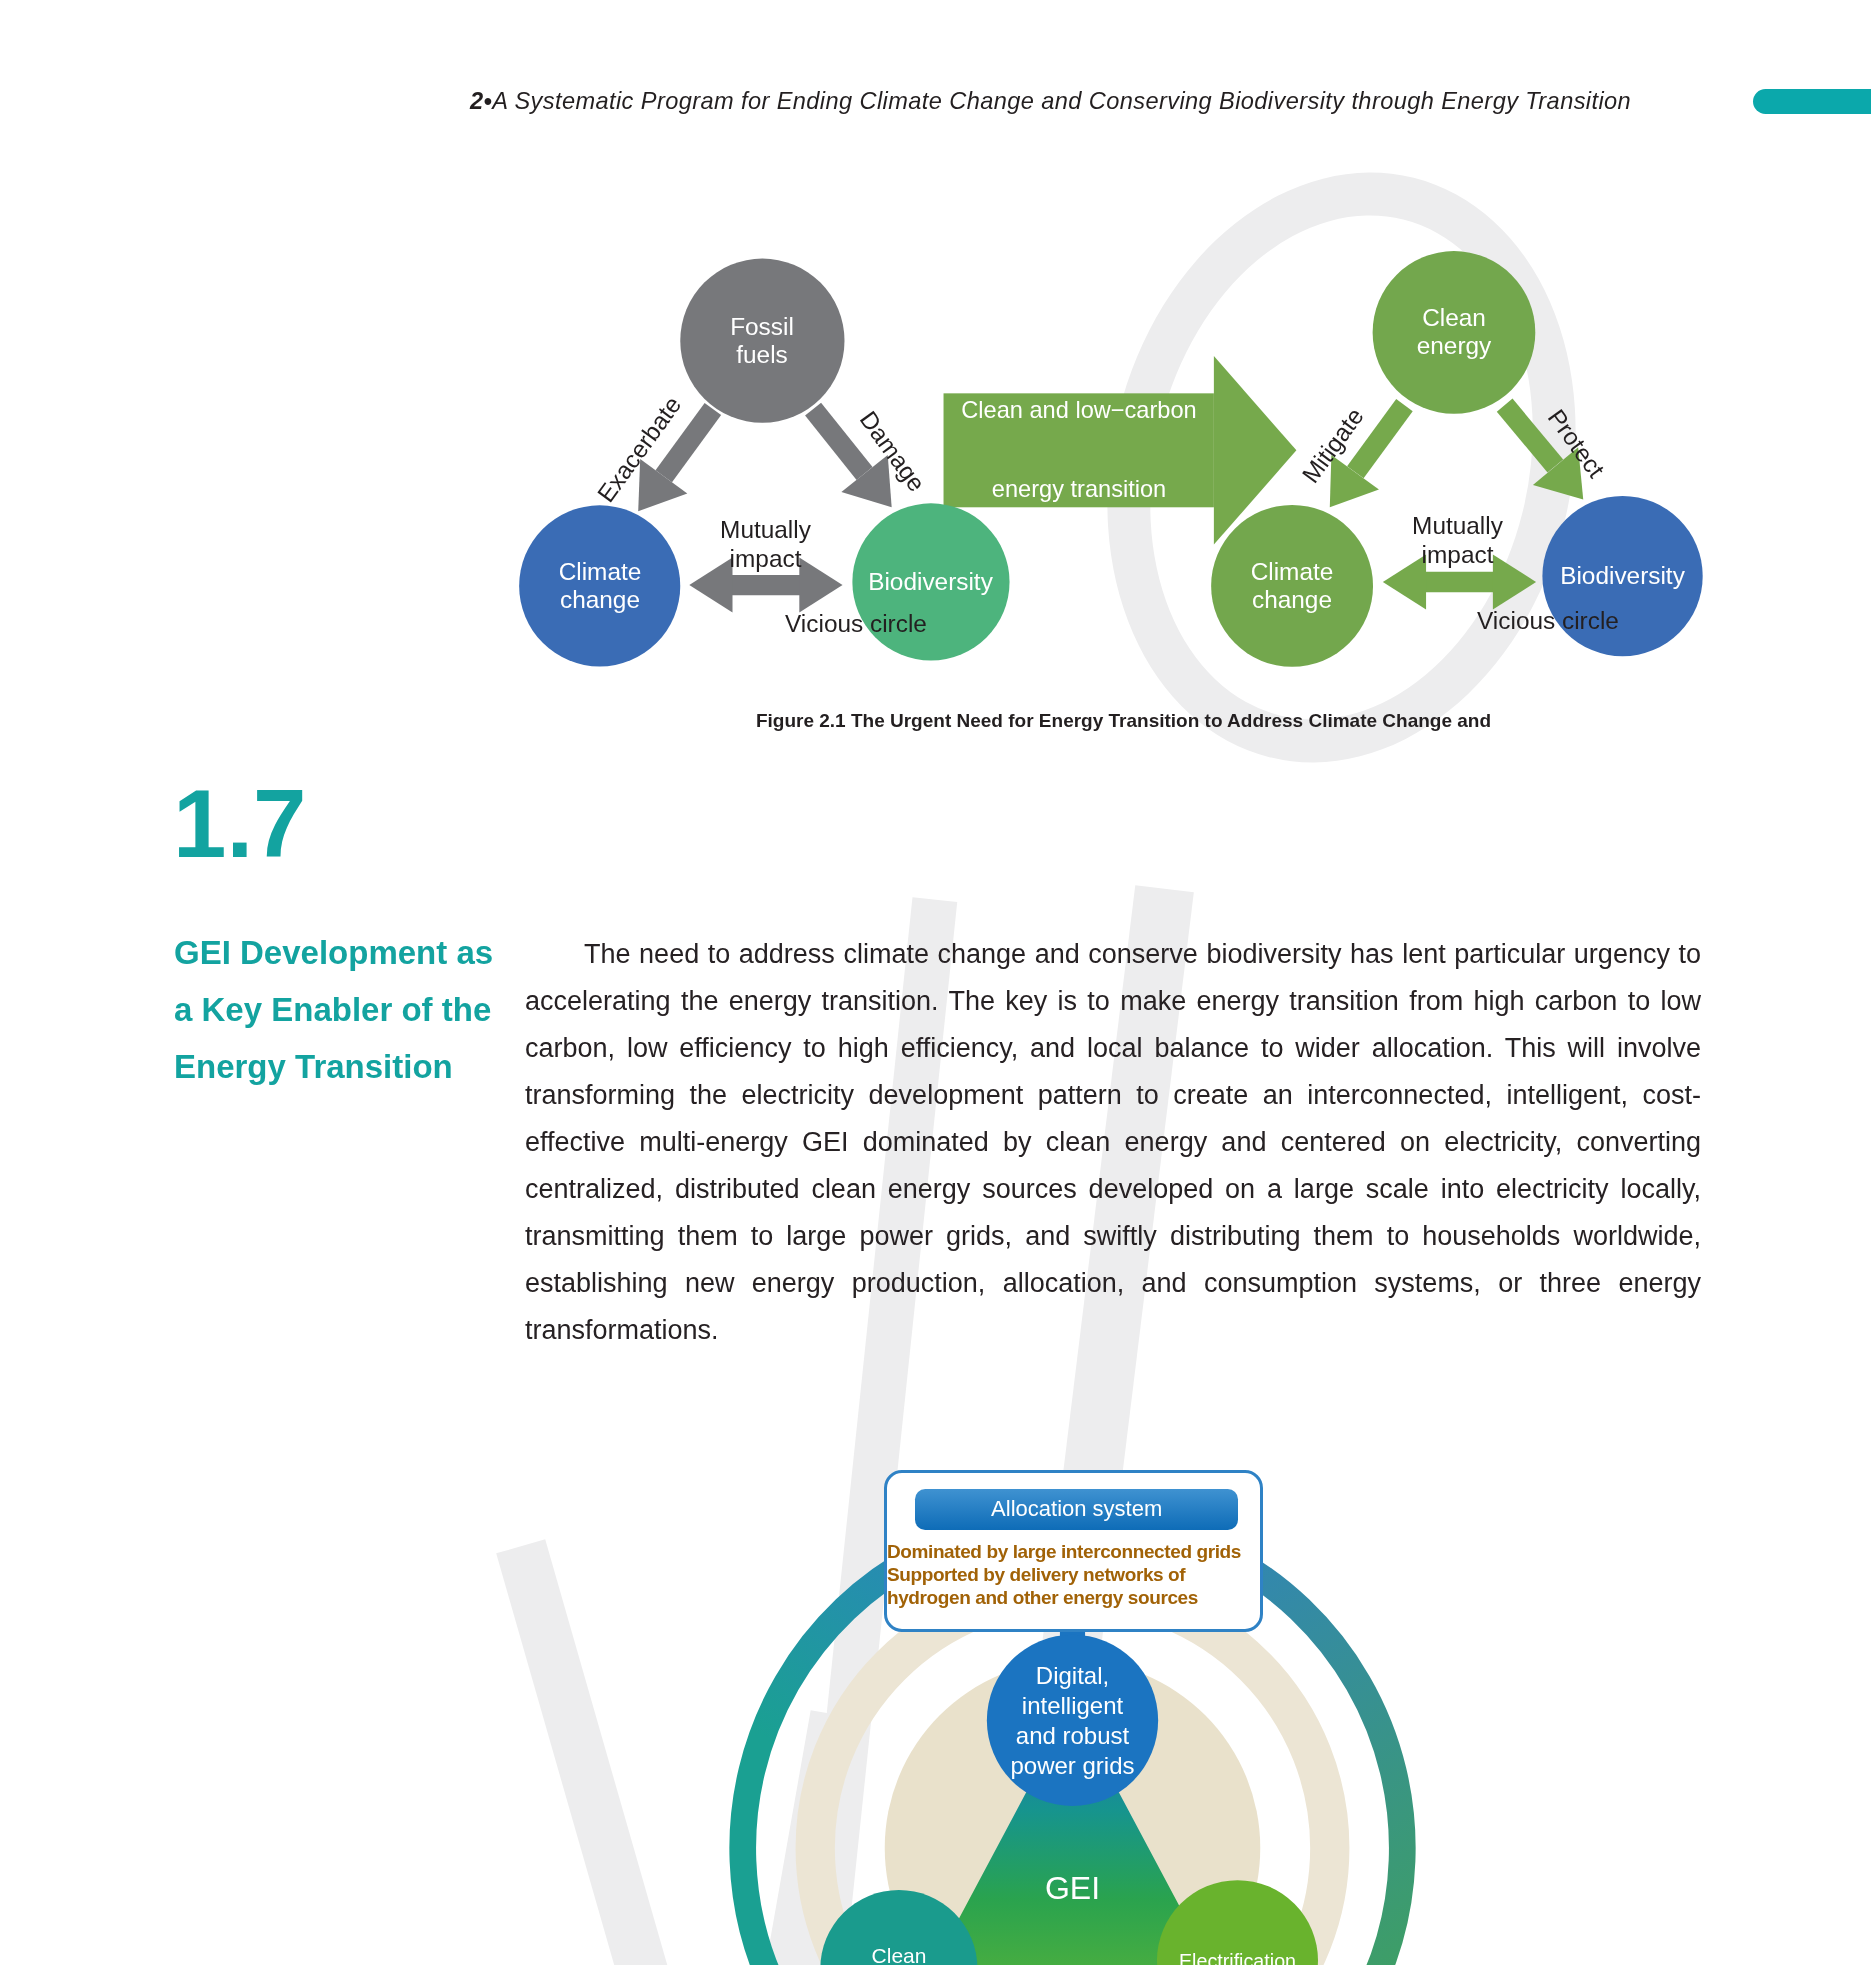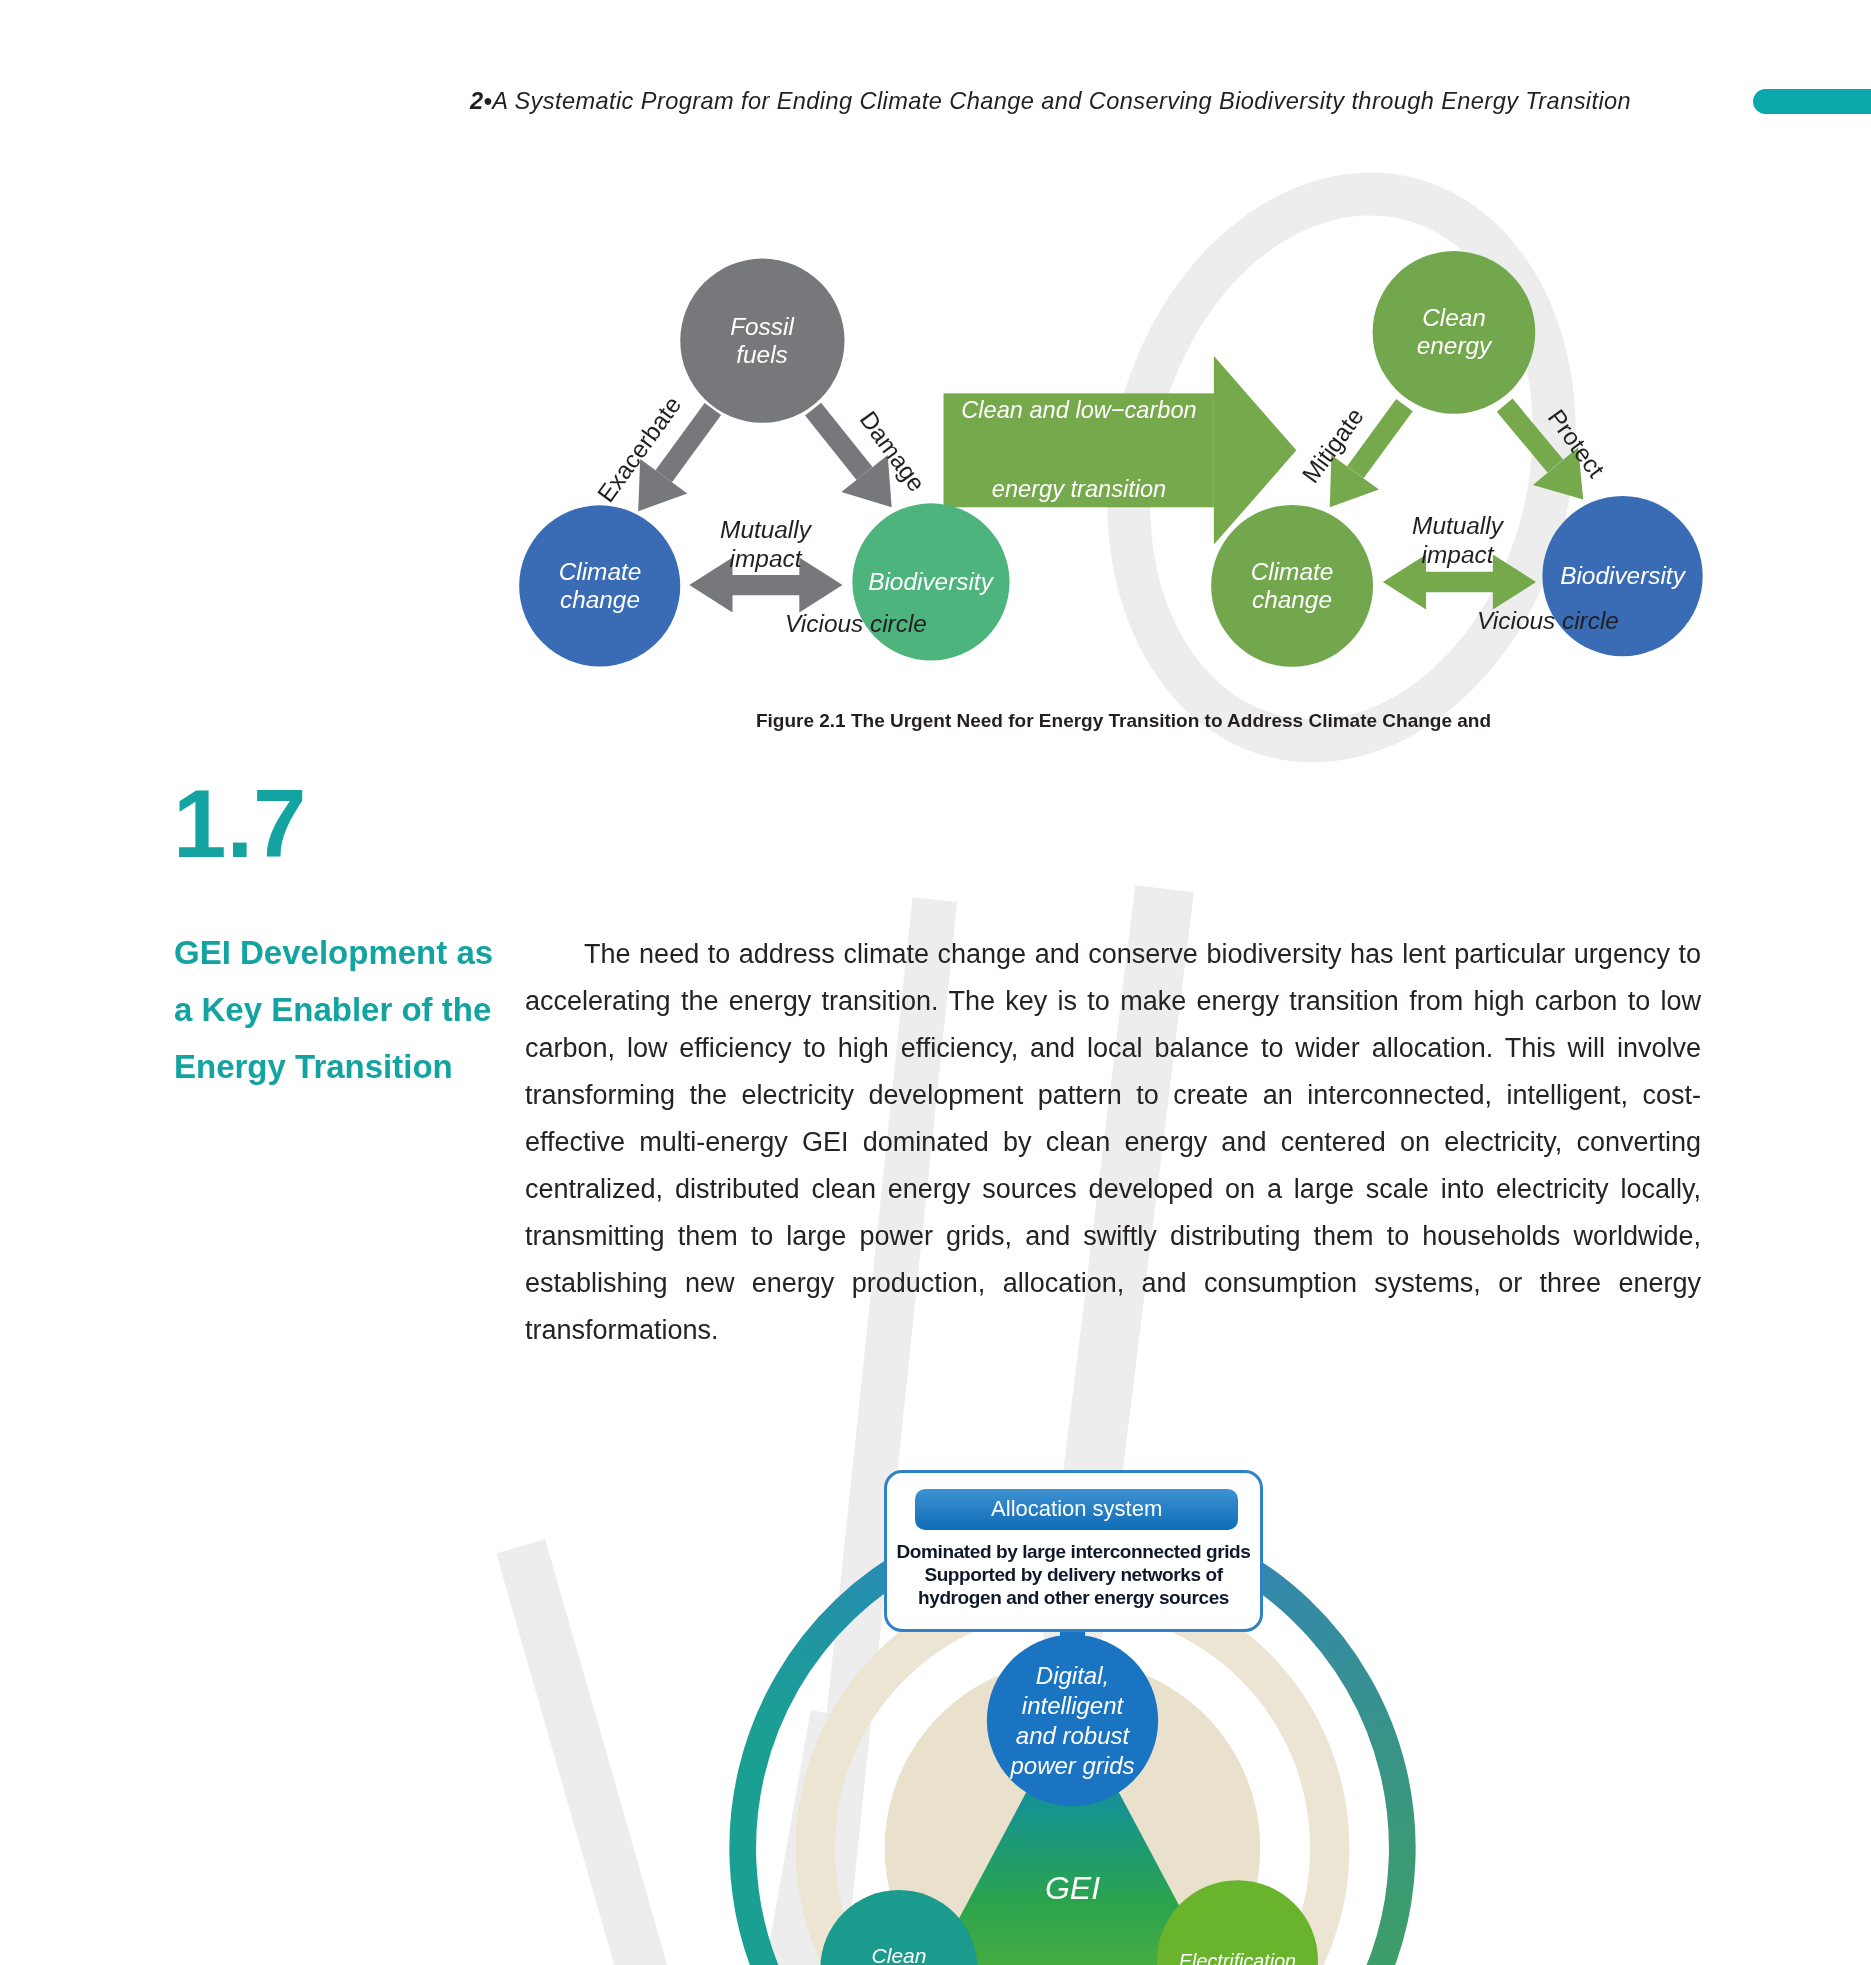--- a/index.html
+++ b/index.html
@@ -2,21 +2,21 @@
 <html style="font-size:6.3px"><head>
 <meta charset="utf-8">
 <style>
   html,body{margin:0;padding:0;}
   body{
     width:1872px;height:2540px;position:relative;overflow:hidden;
     background:#ffffff;color:#231f20;
     font-family:"Liberation Sans","DejaVu Sans",sans-serif;
   }
   .abs{position:absolute;}
-  .flexc{display:flex;align-items:center;justify-content:center;text-align:center;font-style:italic;}
+  .flexc{display:flex;align-items:center;justify-content:center;text-align:center;}
   .col{flex-direction:column;}
 
   
   .wm{position:absolute;z-index:0;background:#ededee;}
   .wm-ring{background:transparent;border:43px solid #ededee;border-radius:50%;}
 
   
   #hdr-title{left:470px;top:88px;font-size:23.6px;letter-spacing:0.4px;color:#231f20;z-index:2;font-style:italic;}
   #hdr-title b{font-weight:bold;}
   #hdr-pill{left:1753px;top:89px;width:119px;height:25px;background:#0ba8ab;border-radius:12.6px 0 0 12.6px;z-index:2;}
@@ -36,21 +36,21 @@
   #sec-head{left:174px;top:924px;width:328px;font-size:33px;font-weight:bold;color:#13a3a0;line-height:57px;z-index:2;}
   #body-par{left:525px;top:931px;width:1176px;font-size:27px;line-height:47px;text-align:justify;text-indent:59px;color:#262123;z-index:2;}
 
   
   #fig2{left:432px;top:1454px;width:1336px;height:876px;z-index:1;}
   #fig2 svg{position:absolute;left:0;top:0;}
   .f2lab{position:absolute;color:#fff;z-index:2;}
 
   .sysbox{position:absolute;background:#ffffff;z-index:3;border-radius:18px;}
   .sysbox .hd{margin:15.7px 21.6px 0 21.6px;height:41px;border-radius:10.2px;color:#fff;font-size:22px;display:flex;align-items:center;justify-content:center;}
-  .sysbox .bd{margin-top:10.2px;text-align:center;font-size:19px;font-weight:bold;letter-spacing:-0.4px;line-height:23px;color:#0f172a;}
+  .sysbox .bd{margin-top:10.2px;text-align:left;font-size:19px;font-weight:bold;letter-spacing:-0.4px;line-height:23px;color:#a16207;}
   #box-alloc{left:884px;top:1470px;width:373px;height:156px;border:3.9px solid #2f82c5;}
   #box-alloc .hd{background:linear-gradient(#3f92d1,#0e6cb7);margin-left:28px;}
 </style>
 </head>
 <body>
 
 <div>
   <div class="wm wm-ring" style="left:1112px;top:169px;width:373px;height:511px;transform:rotate(14deg);"></div>
   <div class="wm" style="left:845px;top:896px;width:45px;height:1289px;transform:rotate(6deg);"></div>
   <div class="wm" style="left:1057px;top:884px;width:59px;height:1281px;transform:rotate(7deg);"></div>

